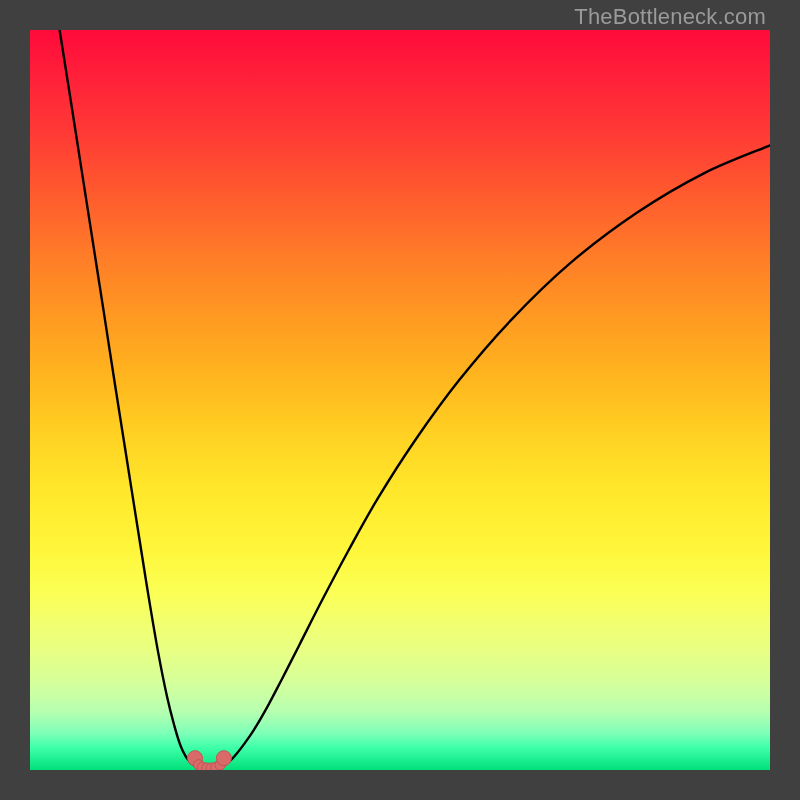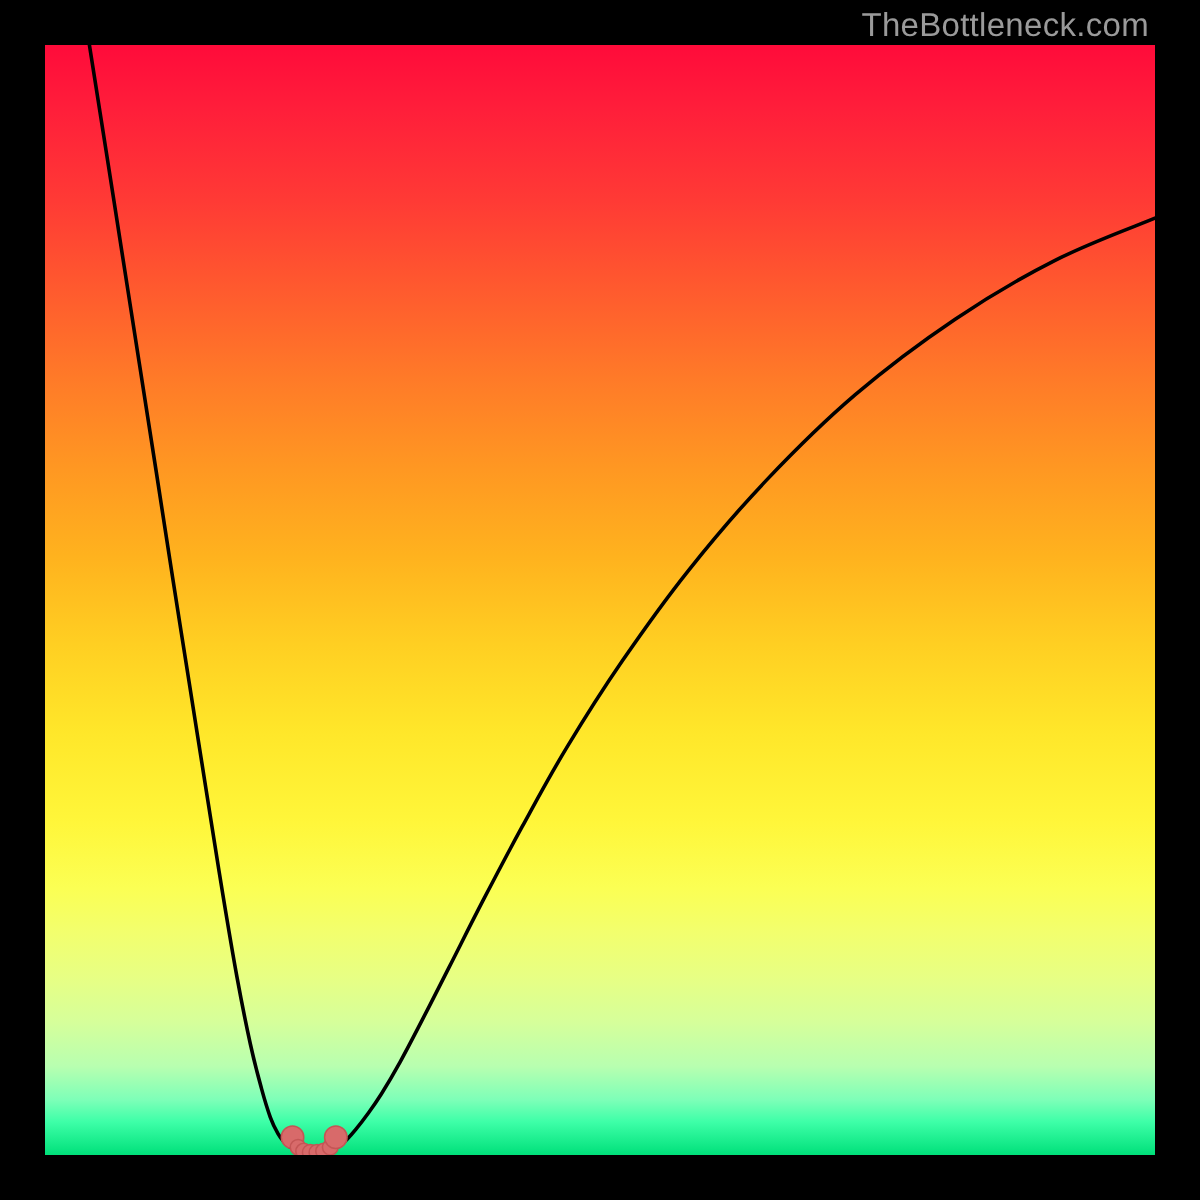--- a/index.html
+++ b/index.html
@@ -6,21 +6,21 @@
     margin: 0;
     padding: 0;
     width: 800px;
     height: 800px;
     overflow: hidden;
     font-family: Arial, Helvetica, sans-serif;
   }
   .frame {
     width: 800px;
     height: 800px;
-    background: #000000;
+    background: #404040;
     position: relative;
   }
   .plot-area {
     position: absolute;
     left: 30px;
     top: 30px;
     width: 740px;
     height: 740px;
     overflow: hidden;
   }

